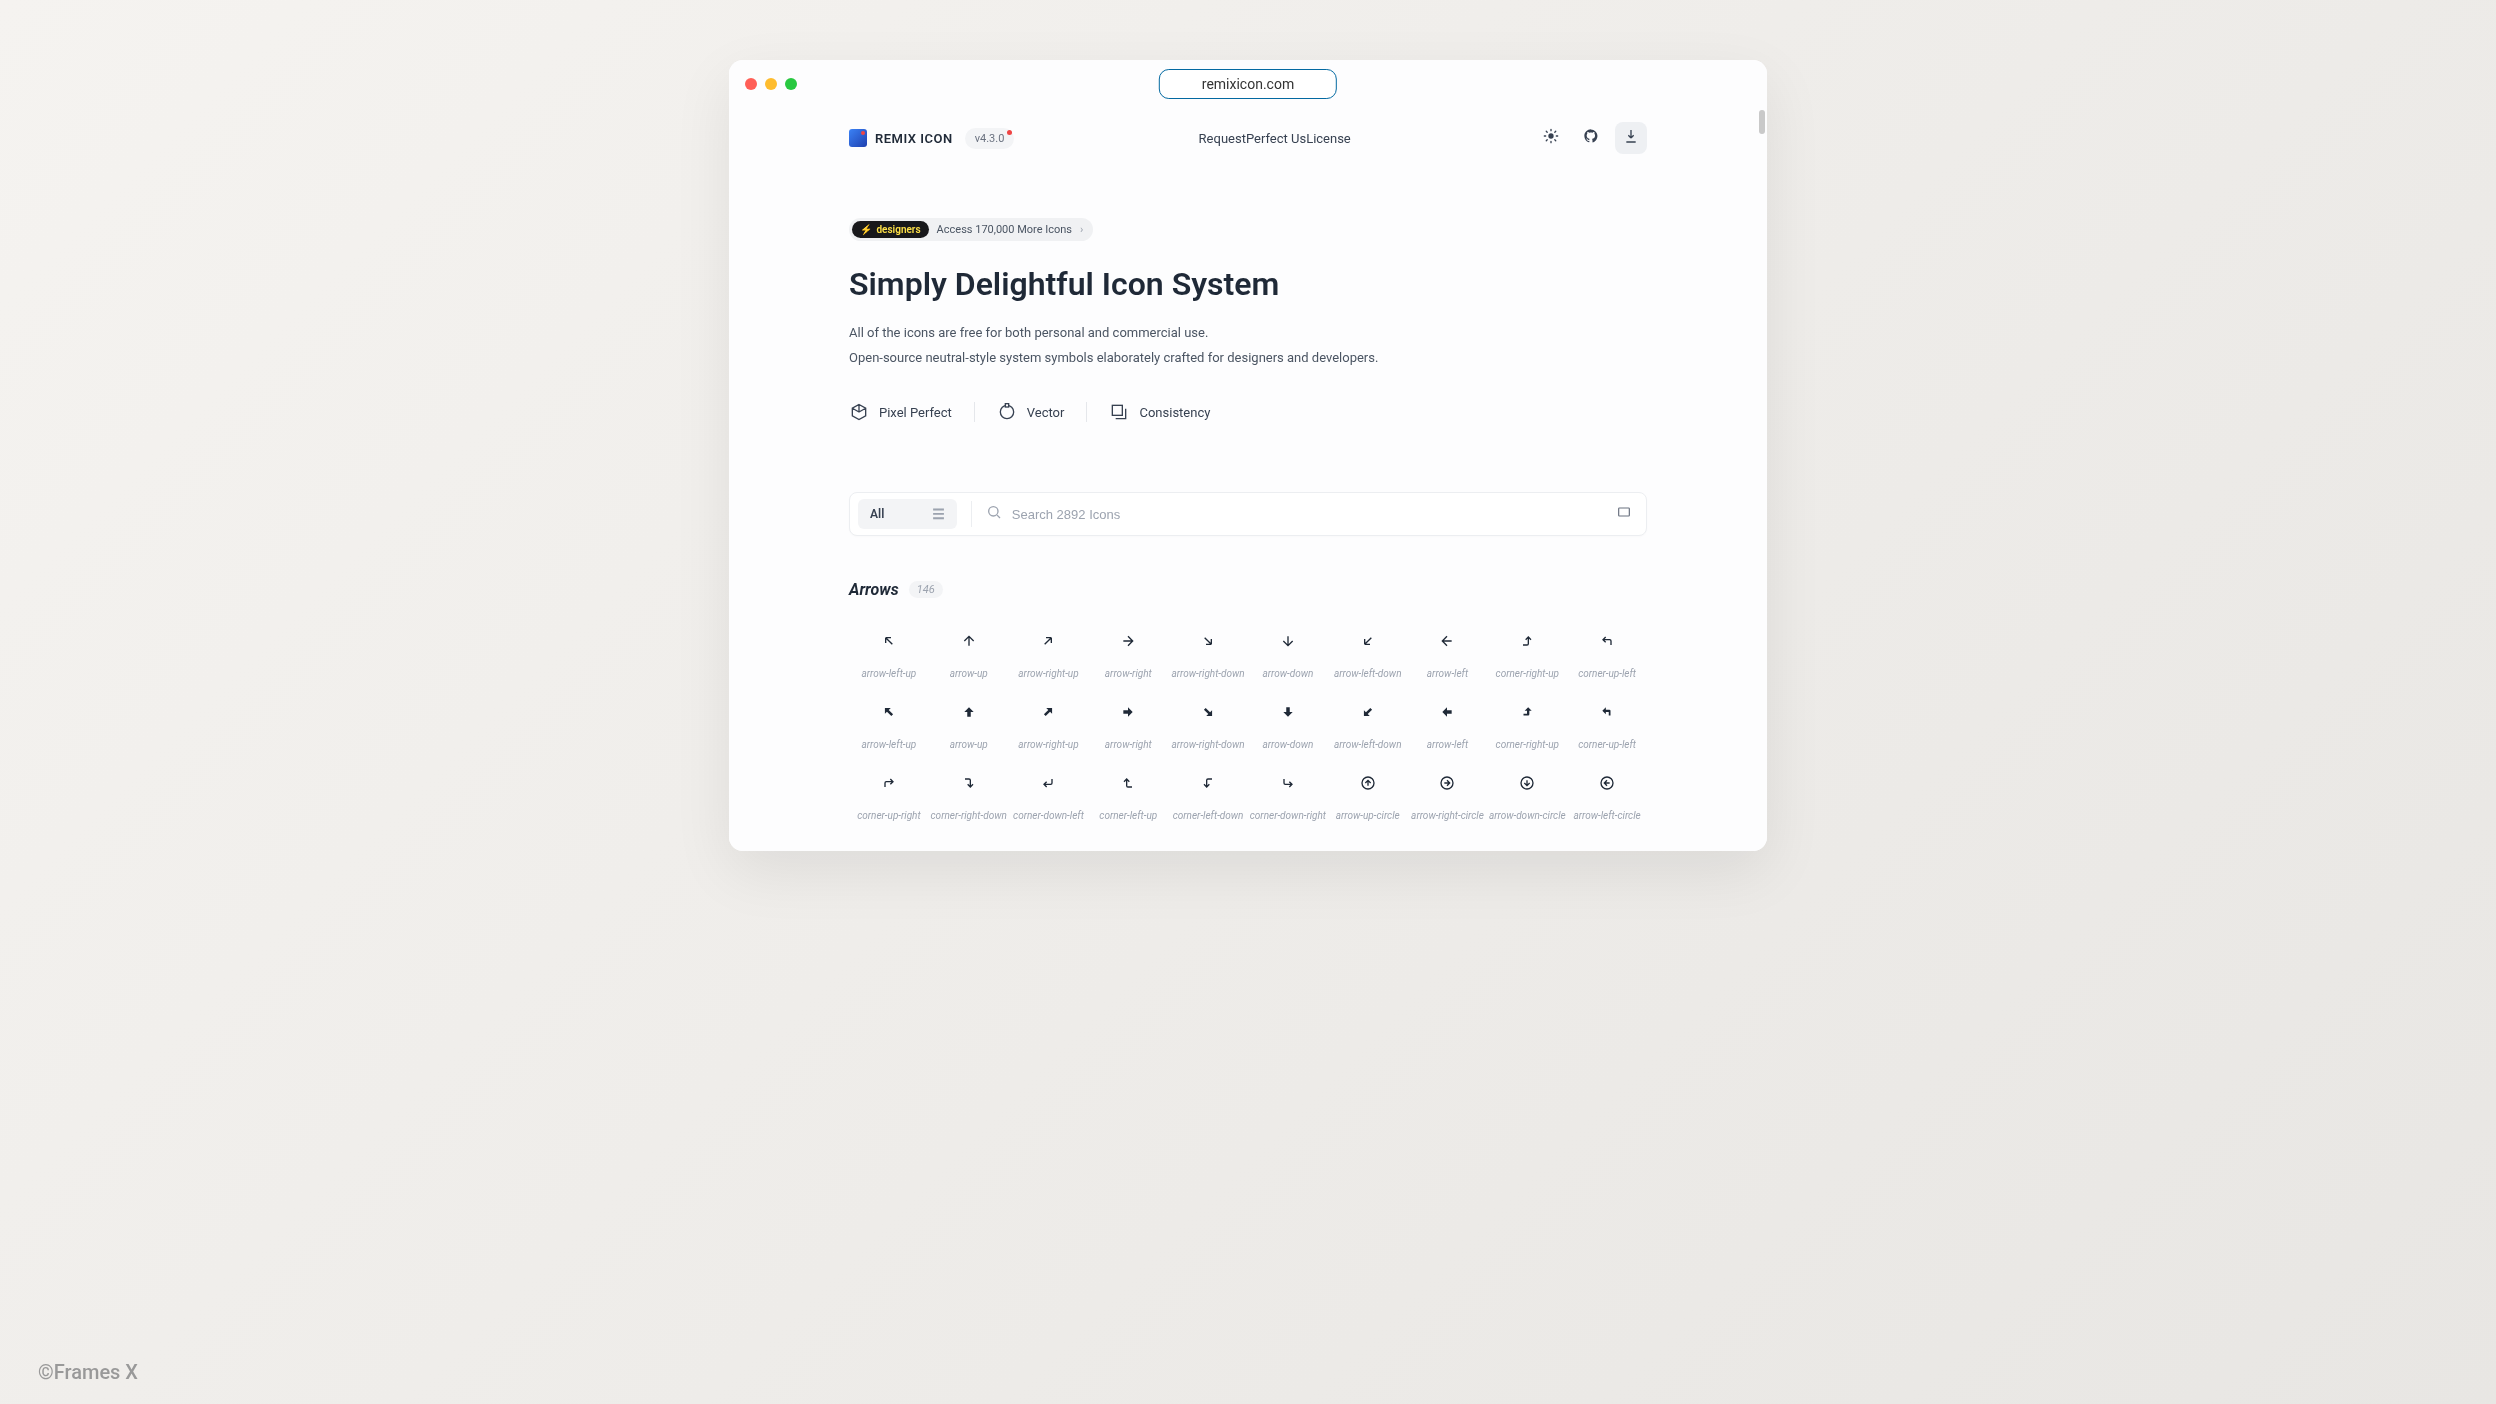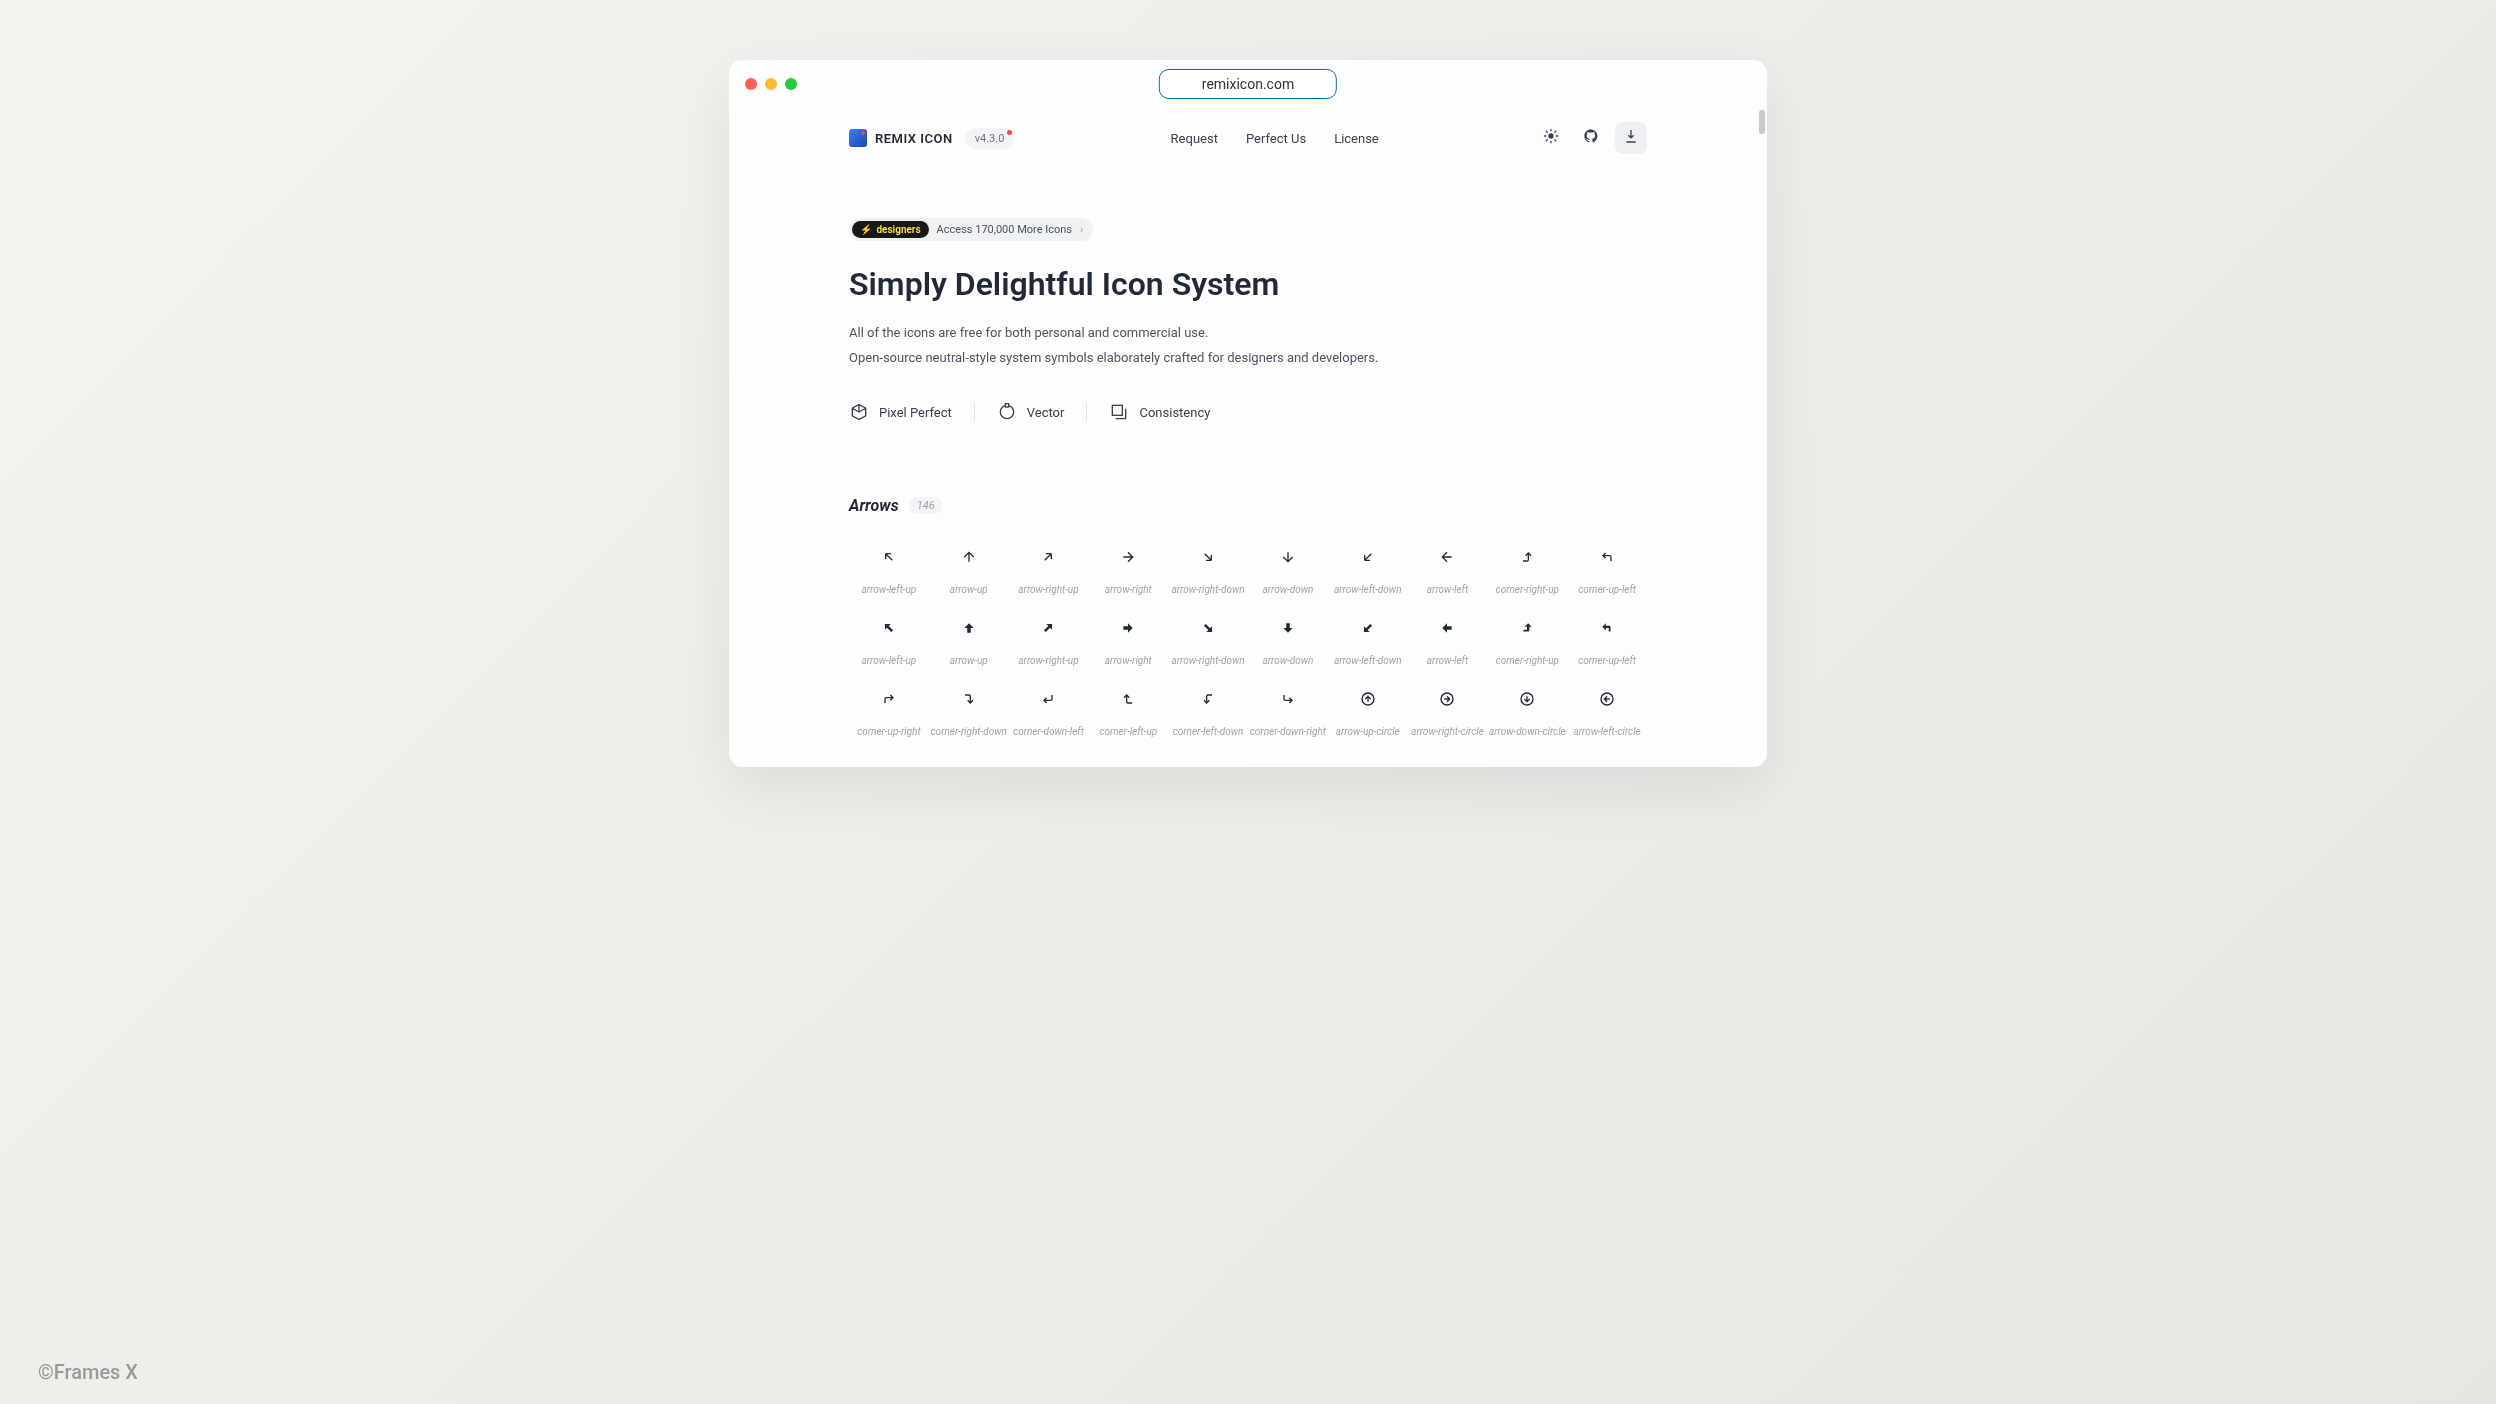--- a/index.html
+++ b/index.html
@@ -84,21 +84,21 @@
     }
     .logo-text { font-size: 13px; font-weight: 600; letter-spacing: 0.5px; color: #1f2937; }
     .version-badge {
       font-size: 11px; color: #6b7280; background:#f3f4f6; padding:4px 10px;
       border-radius: 12px; position: relative;
     }
     .version-badge::after {
       content:''; position:absolute; top:2px; right:2px; width:5px; height:5px;
       background:#ef4444; border-radius:50%;
     }
-    .nav { display:flex; gap:28px; margin: 8px auto; text-align: center; }
+    .nav { display:flex; margin: 8px auto; text-align: center; }
     .nav a { font-size: 13px; color:#374151; text-decoration:none; }
     .header-actions { display:flex; align-items:center; gap:8px; }
     .icon-btn {
       width:32px; height:32px; display:flex; align-items:center; justify-content:center;
       border-radius:8px; color:#374151; cursor:pointer;
     }
     .icon-btn.filled { background:#eef0f3; }
     .hero { padding: 50px 120px 30px; }
     .promo-chip {
       display:inline-flex; align-items:center; background:#f0f1f3; border-radius:20px;
@@ -246,20 +246,39 @@
             <svg width="20" height="20" viewBox="0 0 24 24" fill="none" stroke="currentColor" stroke-width="1.6">
                 <rect x="4" y="4" width="12" height="12"></rect>
                 <path d="M8 20h12V8"></path>
               </svg>
           </span>
           <span>Consistency</span>
         </div>
       </div>
     </section>
 
+    <div class="searchbar">
+      <div class="filter-chip">
+        <span>All</span>
+        <span class="lines">☰</span>
+      </div>
+      <div class="search-divider"></div>
+      <span class="search-icon">
+        <svg width="16" height="16" viewBox="0 0 24 24" fill="none" stroke="currentColor" stroke-width="2">
+            <circle cx="11" cy="11" r="7"></circle>
+            <path d="M21 21l-4.3-4.3"></path>
+          </svg>
+      </span>
+      <input class="search-input" placeholder="Search 2892 Icons" style="">
+      <span class="collapse-icon">
+        <svg width="16" height="16" viewBox="0 0 24 24" fill="none" stroke="currentColor" stroke-width="1.8">
+            <rect x="4" y="6" width="16" height="12" rx="1"></rect>
+          </svg>
+      </span>
+    </div>
 
     <section class="category">
       <div class="cat-header">
         <span class="cat-title">Arrows</span>
         <span class="cat-count">146</span>
       </div>
 
       <div class="icon-grid">
 
         <div class="icon-cell">

